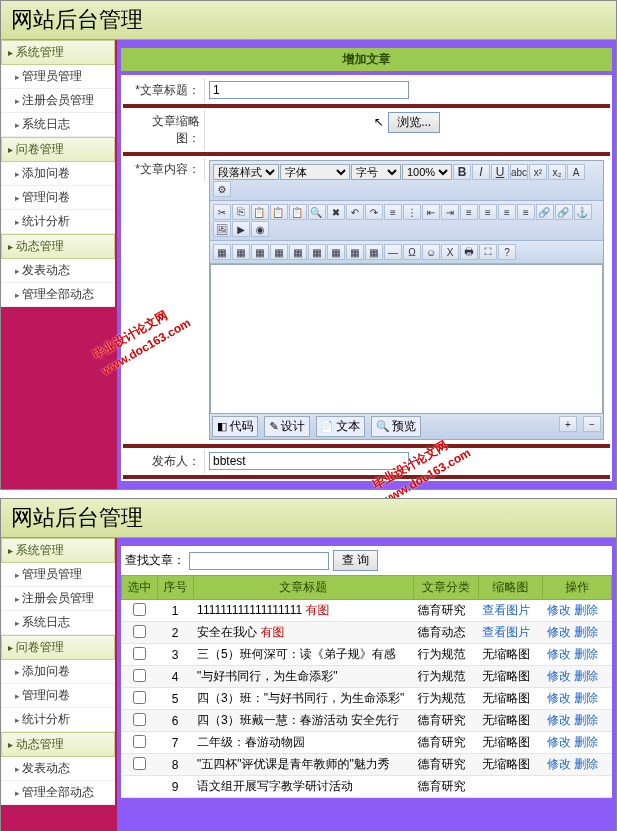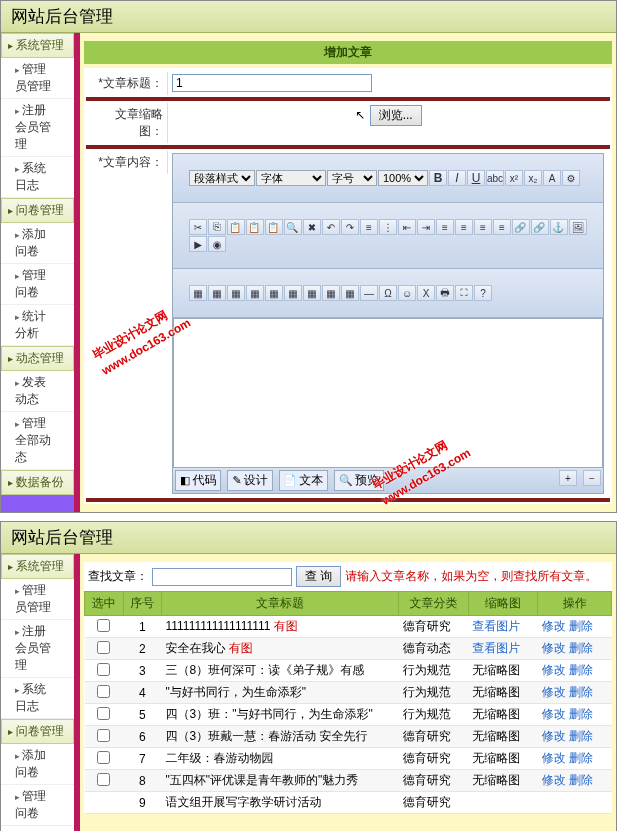--- a/index.html
+++ b/index.html
@@ -1,34 +1,34 @@
 <!DOCTYPE html>
 <html><head>
 <meta charset="utf-8">
 <style>
 *{margin:0;padding:0;box-sizing:border-box;font-family:"SimSun","宋体",Arial,sans-serif;font-size:12px}
 body{background:#fff;width:617px}
 .panel{border:1px solid #8a8a8a;margin-bottom:8px}
-.titlebar{background:linear-gradient(#e8efc4,#d4e09e);border-bottom:1px solid #a0b060;padding:4px 10px;font-size:17px;font-family:"SimSun"}
+.titlebar{background:linear-gradient(#e8efc4,#d4e09e);border-bottom:1px solid #a0b060;padding:4px 10px;font-size:22px;font-family:"SimSun"}
 .workspace{display:flex;background:#b5d67a;min-height:420px}
-.sidebar{width:79px;background:#8b5cf6;border-right:6px solid #be185d}
+.sidebar{width:116px;background:#be185d;border-right:2px solid #be185d}
 .menu-group{background:linear-gradient(#f5f8e8,#e8efc4);border:1px solid #c5d090;padding:3px 6px;font-size:12px;color:#4a5a20;cursor:pointer}
 .menu-group::before{content:"▸ ";font-size:10px}
 .menu-item{background:#fff;border-bottom:1px solid #eee;padding:3px 18px 3px 14px;font-size:12px;color:#333;cursor:pointer}
 .menu-item::before{content:"▸ ";font-size:9px;color:#666}
-.content{flex:1;background:#fef9c3;padding:8px 4px}
+.content{flex:1;background:#8b5cf6;padding:8px 4px}
 .header-bar{background:#9cc94f;color:#2a4a00;text-align:center;padding:3px;margin-bottom:4px;font-weight:bold}
 .form-area{background:#fff;padding:2px}
 .form-row{display:flex;border-bottom:4px solid #7f1d1d;padding:2px}
 .form-label{width:80px;text-align:right;background:#fff;padding:3px 4px;border-right:1px solid #ddd;color:#333}
 .form-field{flex:1;padding:2px 4px}
 .text-input{border:1px solid #7a9cc6;padding:1px 3px;width:200px;height:18px}
 .select-input{border:1px solid #7a9cc6;padding:0 2px;height:18px}
 .editor-wrap{border:1px solid #9ab;background:#e8eefb}
-.toolbar-row{background:linear-gradient(#e0e8f5,#c8d6eb);border-bottom:1px solid #a5b5d0;padding:16px;display:flex;gap:1px;flex-wrap:wrap;align-items:flex-start}
+.toolbar-row{background:linear-gradient(#e0e8f5,#c8d6eb);border-bottom:1px solid #a5b5d0;padding:3px;display:flex;gap:1px;flex-wrap:wrap;align-items:flex-start}
 .tb-sel{font-size:11px;border:1px solid #9ab;height:16px}
 .tb-btn{width:18px;height:16px;background:linear-gradient(#f0f4fb,#d8e2f0);border:1px solid #b0c0d8;display:inline-flex;align-items:center;justify-content:center;font-size:10px;color:#334;cursor:pointer}
 .editor-body{background:#fff;height:150px;border:1px solid #9ab}
 .editor-footer{background:linear-gradient(#d8e2f0,#c0d0e8);padding:2px;display:flex;gap:6px}
 .ef-tab{display:flex;align-items:center;gap:2px;padding:1px 4px;border:1px solid #9ab;background:#e8eefb;font-size:11px;cursor:pointer}
 .btn{border:1px solid #7a9cc6;background:linear-gradient(#f5f5f5,#e0e0e0);padding:1px 8px;cursor:pointer;font-size:12px}
 .action-row{text-align:right;padding:4px;background:#fff}
 .watermark{position:absolute;color:#d00;font-size:14px;font-weight:bold;transform:rotate(-30deg);pointer-events:none;text-shadow:0 0 2px #fff}
 .search-row{background:#fff;padding:4px;display:flex;align-items:center;gap:4px}
 .red-tip{color:#c00}
@@ -53,21 +53,20 @@
         <div class="menu-item">管理员管理</div>
         <div class="menu-item">注册会员管理</div>
         <div class="menu-item">系统日志</div>
         <div class="menu-group">问卷管理</div>
         <div class="menu-item">添加问卷</div>
         <div class="menu-item">管理问卷</div>
         <div class="menu-item">统计分析</div>
         <div class="menu-group">动态管理</div>
         <div class="menu-item">发表动态</div>
         <div class="menu-item">管理全部动态</div>
-        <div class="menu-group">数据备份</div>
       </div>
     <div class="content">
       <div class="header-bar">增加文章</div>
       <div class="form-area">
         <div class="form-row">
           <div class="form-label">*文章标题：</div>
           <div class="form-field"><input class="text-input" value="1" style=""></div>
         </div>
         <div class="form-row">
           <div class="form-label">文章缩略图：</div>
@@ -149,20 +148,24 @@
                 <span class="ef-tab">✎ <span>设计</span></span>
                 <span class="ef-tab">📄 <span>文本</span></span>
                 <span class="ef-tab">🔍 <span>预览</span></span>
                 <span style="flex:1"></span>
                 <span class="tb-btn">+</span>
                 <span class="tb-btn">−</span>
               </div>
             </div>
           </div>
         </div>
+        <div class="form-row">
+          <div class="form-label">发布人：</div>
+          <div class="form-field"><input class="text-input" value="bbtest" style=""></div>
+        </div>
       </div>
     </div>
   </div>
   <div class="watermark" style="left:90px;top:320px"><span>毕业设计论文网</span><br><span>www.doc163.com</span></div>
   <div class="watermark" style="left:370px;top:450px"><span>毕业设计论文网</span><br><span>www.doc163.com</span></div>
 </div>
 
 <div class="panel panel-wrap">
   <div class="titlebar">网站后台管理</div>
   <div class="workspace">
@@ -177,21 +180,20 @@
         <div class="menu-item">统计分析</div>
         <div class="menu-group">动态管理</div>
         <div class="menu-item">发表动态</div>
         <div class="menu-item">管理全部动态</div>
       </div>
     <div class="content">
       <div class="search-row">
         <span>查找文章：</span>
         <input class="text-input" style="width: 140px;">
         <button class="btn">查 询</button>
-        <span class="red-tip">请输入文章名称，如果为空，则查找所有文章。</span>
       </div>
       <table class="data">
         <thead>
             <tr>
           <th>选中</th>
           <th>序号</th>
           <th style="width:45%">文章标题</th>
           <th>文章分类</th>
           <th>缩略图</th>
           <th>操作</th>
@@ -210,21 +212,21 @@
               <td style="text-align:center"><input type="checkbox" style=""></td>
               <td style="text-align:center">2</td>
               <td>安全在我心 <span class="hasimg">有图</span></td>
               <td>德育动态</td>
               <td><span class="link">查看图片</span></td>
               <td><span class="link">修改</span> <span class="link-del">删除</span></td>
             </tr>
             <tr>
               <td style="text-align:center"><input type="checkbox" style=""></td>
               <td style="text-align:center">3</td>
-              <td>三（8）班何深可：读《弟子规》有感</td>
+              <td>三（5）班何深可：读《弟子规》有感</td>
               <td>行为规范</td>
               <td><span class="">无缩略图</span></td>
               <td><span class="link">修改</span> <span class="link-del">删除</span></td>
             </tr>
             <tr>
               <td style="text-align:center"><input type="checkbox" style=""></td>
               <td style="text-align:center">4</td>
               <td>"与好书同行，为生命添彩"</td>
               <td>行为规范</td>
               <td><span class="">无缩略图</span></td>

